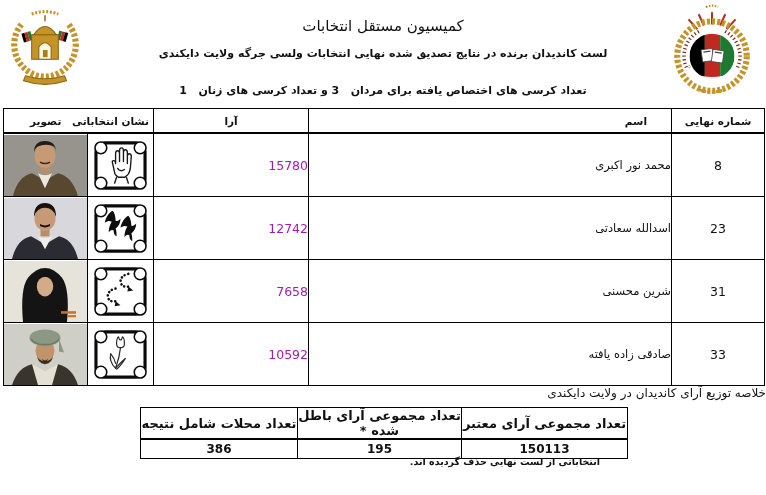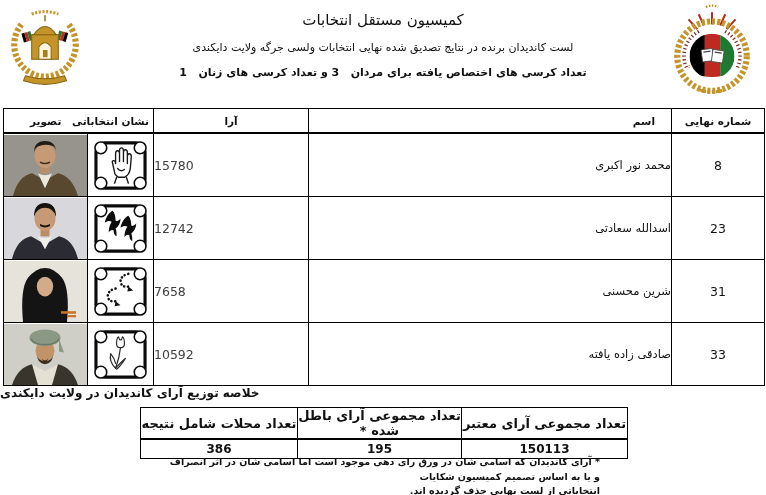--- a/index.html
+++ b/index.html
@@ -6,45 +6,45 @@
   body{
     width:766px;height:495px;position:relative;overflow:hidden;
     background:#fff;color:#111;
     font-family:"DejaVu Sans", sans-serif;
   }
   .abs{position:absolute}
 
   
   #hdr-text{left:95px;right:95px;top:10px;text-align:center;direction:rtl}
   .t1{font-size:18px;font-weight:bold;letter-spacing:.3px}
-  .t2{font-size:15px;margin-top:1px}
-  .t3{font-size:11px;font-weight:normal;margin-top:12px}
-  .t4{font-size:11px;font-weight:bold;margin-top:12px}
+  .t2{font-size:15px;margin-top:7px}
+  .t3{font-size:11px;font-weight:bold;margin-top:12px}
+  .t4{font-size:11px;font-weight:bold;margin-top:24px}
   #emblem-left{left:9px;top:8px;width:72px;height:82px}
   #emblem-right{left:668px;top:3px;width:88px;height:94px}
   #emblem-left svg,#emblem-right svg{width:100%;height:100%;display:block}
 
   
   #results{left:3px;top:108px}
   table{border-collapse:collapse;direction:rtl;table-layout:fixed}
   #results-table td,#results-table th{border:1.5px solid #000;padding:0;overflow:hidden}
   #results-table thead th{height:23px;font-size:10.5px;font-weight:bold;border-bottom:2.5px solid #000}
-  #results-table th.h-name{text-align:right;padding-left:0;padding-right:16px}
+  #results-table th.h-name{text-align:right;padding-left:0;padding-right:24px}
   #results-table tbody td{height:62px}
   td.c-num{text-align:center;font-size:12.5px}
   td.c-name{text-align:right;padding-right:20px;font-size:11.5px}
-  td.c-votes{text-align:left;font-size:12.5px;color:#404040}
+  td.c-votes{text-align:right;font-size:12.5px;color:#a21caf}
   td.c-sym{vertical-align:middle}
   td.c-sym svg{display:block;margin:3px auto;width:57px;height:53px}
   td.c-photo{padding:0}
   td.c-photo svg{display:block;width:83px;height:61px}
   .mh{display:flex;align-items:center;justify-content:space-between;padding:0 4px 0 26px;height:100%}
 
   
-  #summary-title{left:0;right:0;top:386px;text-align:left;font-weight:bold;font-size:12px;direction:rtl}
+  #summary-title{left:0;right:0;top:386px;text-align:right;font-weight:normal;font-size:12px;direction:rtl}
   #summary{left:140px;top:407px}
   #summary-table td,#summary-table th{border:1.5px solid #000;padding:0;text-align:center}
   #summary-table thead th{height:24px;font-size:13px;font-weight:bold;border-bottom:2px solid #000}
   #summary-table tbody td{height:18px;font-size:12px;font-weight:bold}
 
   
   #footnote{right:166px;width:436px;top:455px;direction:rtl;text-align:right;
     font-size:9.5px;font-weight:bold;line-height:1.55}
 </style>
 </head>
@@ -313,15 +313,14 @@
       <tr>
         <td>150113</td>
         <td>195</td>
         <td>386</td>
       </tr>
     </tbody>
   </table>
 </div>
 
 <div class="abs" id="footnote">
-  <div>* آرای کاندیدان که اسامی شان در ورق رای دهی موجود است اما اسامی شان در اثر انصراف و یا به اساس تصمیم کمیسیون شکایات</div>
   <div>انتخاباتی از لست نهایی حذف گردیده اند.</div>
 </div>
 
 </body></html>

